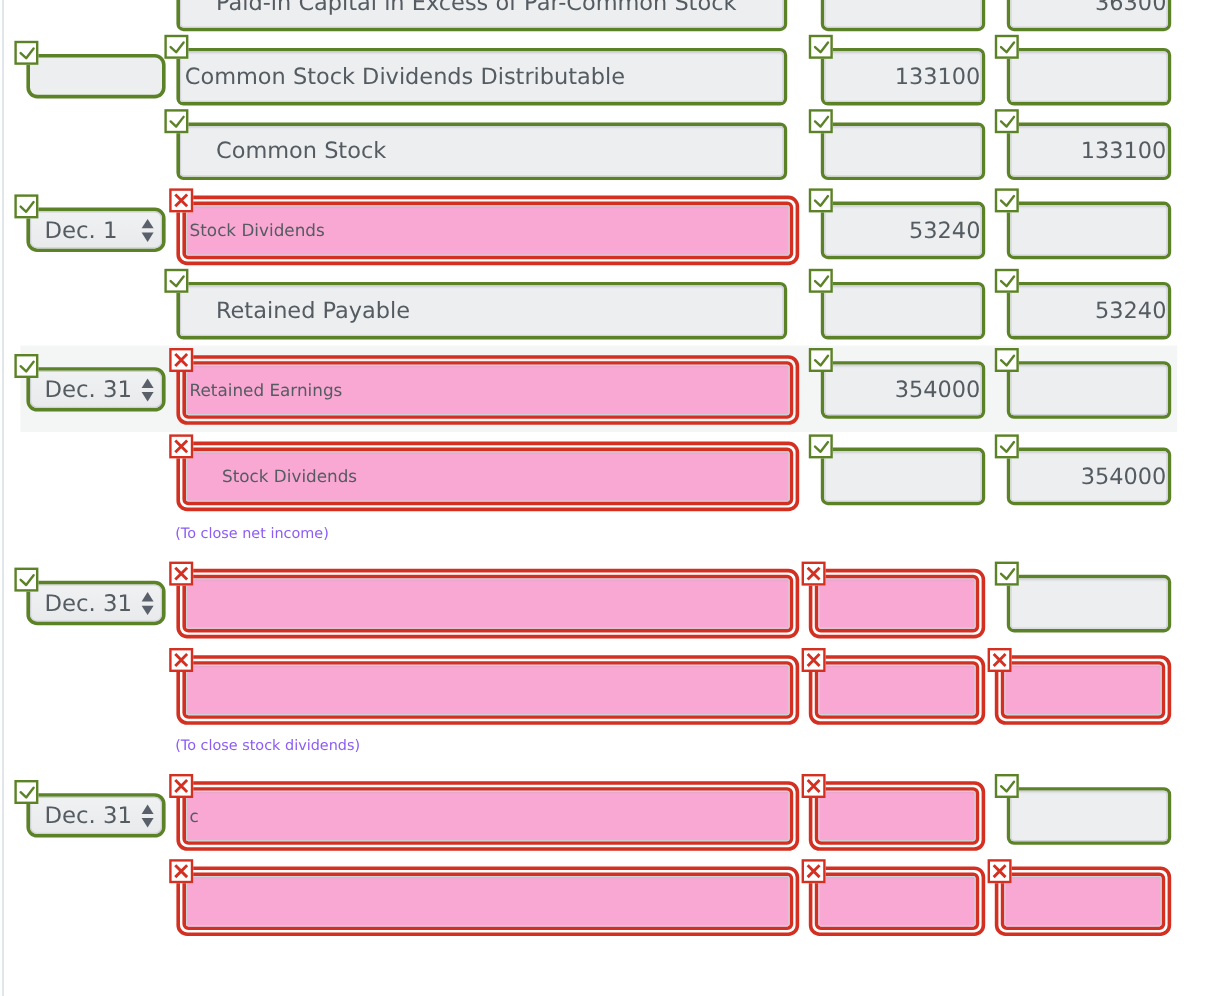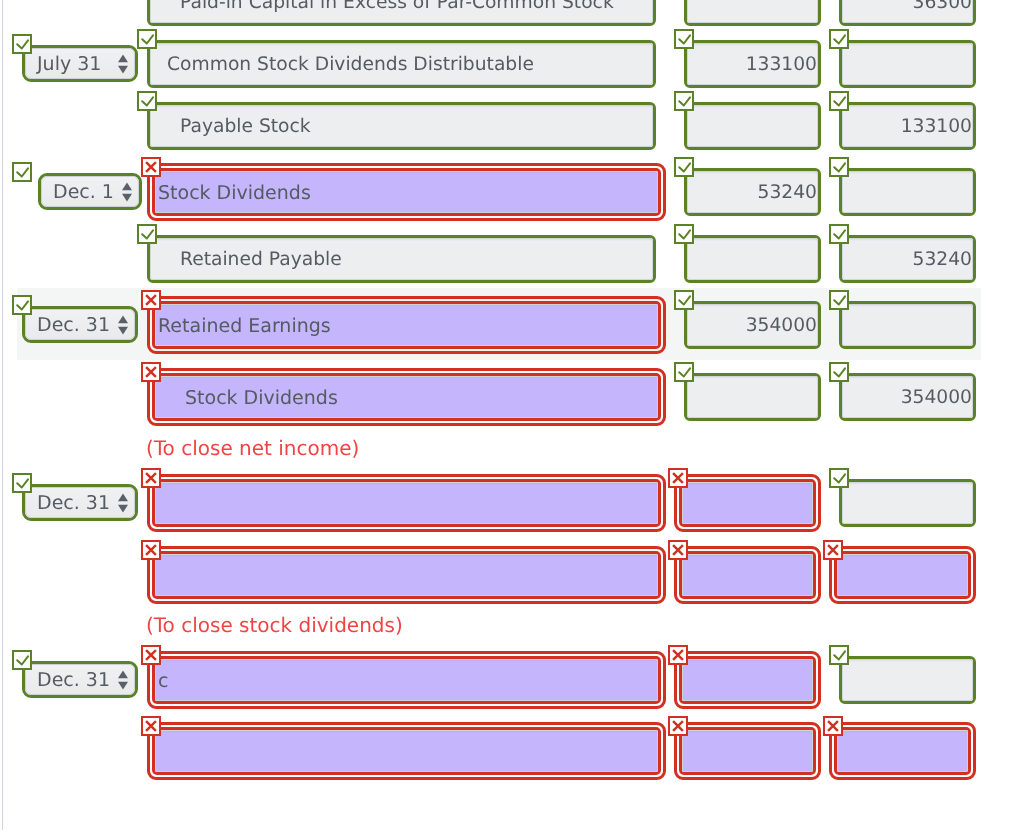--- a/index.html
+++ b/index.html
@@ -39,24 +39,24 @@
     position:absolute; inset:0;
     border:3px solid #d33022; border-radius:5px; background:#ffffff;
   }
   
   .fxr > .mid {
     position:absolute; left:-5px; top:-5px; right:-5px; bottom:-5px;
     border:3px solid #d33022; border-radius:9px; background:transparent;
   }
   .fxr > .val {
     position:absolute; left:3px; top:3px; right:3px; bottom:3px;
-    background:#c4b5fd; border-radius:2px;
+    background:#f9a8d4; border-radius:2px;
     box-shadow: inset 0 0 0 1px #ccd3d6, inset 0 2px 3px -2px #9aa4ab;
     display:flex; align-items:center;
-    font-size:19px; color:#545b61; line-height:1;
+    font-size:14px; color:#545b61; line-height:1;
     white-space:nowrap; overflow:hidden;
   }
   .val.al { justify-content:flex-start; }
   .val.ar { justify-content:flex-end; }
   .val { padding-top:2px; }
 
   
   .badge {
     position:absolute; width:20px; height:20px; background:#ffffff;
     z-index:6;
@@ -74,56 +74,52 @@
   .sel > .inner {
     position:absolute; left:3px; top:3px; right:3px; bottom:3px;
     background:linear-gradient(180deg,#f0f1f3 0%,#e8eaec 100%);
     border:1px solid #cfcfd8; border-radius:6px;
     display:flex; align-items:center;
     font-size:19px; color:#545b61; line-height:1;
     padding-left:11px; padding-top:2px;
   }
   .sel .arrows { position:absolute; right:5px; top:5px; line-height:0; }
 
-  .note { position:absolute; font-size:20px; color:#ef4444; line-height:1; white-space:nowrap; }
+  .note { position:absolute; font-size:12px; color:#8b5cf6; line-height:1; white-space:nowrap; }
 </style>
 </head>
 <body>
 
 <div class="page" id="page">
   <div class="vrule"></div>
 <div class="fx" style="left: 147px; top: -22px; width: 509px; height: 48px;">
       <div class="box"></div>
       <div class="val al" style="padding-left: 30px; padding-right: 0px;">Paid-in Capital in Excess of Par-Common Stock</div>
     </div>
     <div class="fx" style="left: 684px; top: -22px; width: 137px; height: 48px;">
       <div class="box"></div>
       <div class="val ar" style="padding-left: 0px; padding-right: 1px;"></div>
     </div>
     <div class="fx" style="left: 839px; top: -22px; width: 137px; height: 48px;">
       <div class="box"></div>
       <div class="val ar" style="padding-left: 0px; padding-right: 1px;">36300</div>
     </div>
     <div class="sel" style="left: 22px; top: 45px; width: 116px; height: 37px;">
       <div class="box"></div>
-      <div class="inner">July 31<span class="arrows"><svg width="12" height="20" viewBox="0 0 12 20" aria-hidden="true">
-            <path d="M6 0.4 L11 8.3 L1 8.3 Z" fill="#5a6069"></path>
-            <path d="M6 19.6 L11 11.7 L1 11.7 Z" fill="#5a6069"></path>
-          </svg></span></div>
     </div>
     <div class="badge ok" style="left: 12px; top: 34px;">
       <div style="width:100%;height:100%;display:flex;align-items:center;justify-content:center">
         <svg width="20" height="20" viewBox="0 0 20 20" aria-hidden="true">
           <path d="M5.2 10.2 L9.8 14.5 L16.0 6.4" fill="none" stroke="#5b8226" stroke-width="2" stroke-linecap="round" stroke-linejoin="round"></path>
         </svg>
       </div>
     </div>
     <div class="fx" style="left: 147px; top: 40px; width: 509px; height: 48px;">
       <div class="box"></div>
-      <div class="val al" style="padding-left: 17px; padding-right: 0px;">Common Stock Dividends Distributable</div>
+      <div class="val al" style="padding-left: 4px; padding-right: 0px;">Common Stock Dividends Distributable</div>
     </div>
     <div class="badge ok" style="left: 137px; top: 29px;">
       <div style="width:100%;height:100%;display:flex;align-items:center;justify-content:center">
         <svg width="20" height="20" viewBox="0 0 20 20" aria-hidden="true">
           <path d="M5.2 10.2 L9.8 14.5 L16.0 6.4" fill="none" stroke="#5b8226" stroke-width="2" stroke-linecap="round" stroke-linejoin="round"></path>
         </svg>
       </div>
     </div>
     <div class="fx" style="left: 684px; top: 40px; width: 137px; height: 48px;">
       <div class="box"></div>
@@ -142,21 +138,21 @@
     </div>
     <div class="badge ok" style="left: 829px; top: 29px;">
       <div style="width:100%;height:100%;display:flex;align-items:center;justify-content:center">
         <svg width="20" height="20" viewBox="0 0 20 20" aria-hidden="true">
           <path d="M5.2 10.2 L9.8 14.5 L16.0 6.4" fill="none" stroke="#5b8226" stroke-width="2" stroke-linecap="round" stroke-linejoin="round"></path>
         </svg>
       </div>
     </div>
     <div class="fx" style="left: 147px; top: 102px; width: 509px; height: 48px;">
       <div class="box"></div>
-      <div class="val al" style="padding-left: 30px; padding-right: 0px;">Payable Stock</div>
+      <div class="val al" style="padding-left: 30px; padding-right: 0px;">Common Stock</div>
     </div>
     <div class="badge ok" style="left: 137px; top: 91px;">
       <div style="width:100%;height:100%;display:flex;align-items:center;justify-content:center">
         <svg width="20" height="20" viewBox="0 0 20 20" aria-hidden="true">
           <path d="M5.2 10.2 L9.8 14.5 L16.0 6.4" fill="none" stroke="#5b8226" stroke-width="2" stroke-linecap="round" stroke-linejoin="round"></path>
         </svg>
       </div>
     </div>
     <div class="fx" style="left: 684px; top: 102px; width: 137px; height: 48px;">
       <div class="box"></div>
@@ -173,21 +169,21 @@
       <div class="box"></div>
       <div class="val ar" style="padding-left: 0px; padding-right: 1px;">133100</div>
     </div>
     <div class="badge ok" style="left: 829px; top: 91px;">
       <div style="width:100%;height:100%;display:flex;align-items:center;justify-content:center">
         <svg width="20" height="20" viewBox="0 0 20 20" aria-hidden="true">
           <path d="M5.2 10.2 L9.8 14.5 L16.0 6.4" fill="none" stroke="#5b8226" stroke-width="2" stroke-linecap="round" stroke-linejoin="round"></path>
         </svg>
       </div>
     </div>
-    <div class="sel" style="left: 38px; top: 173px; width: 104px; height: 37px;">
+    <div class="sel" style="left: 22px; top: 173px; width: 116px; height: 37px;">
       <div class="box"></div>
       <div class="inner">Dec. 1<span class="arrows"><svg width="12" height="20" viewBox="0 0 12 20" aria-hidden="true">
             <path d="M6 0.4 L11 8.3 L1 8.3 Z" fill="#5a6069"></path>
             <path d="M6 19.6 L11 11.7 L1 11.7 Z" fill="#5a6069"></path>
           </svg></span></div>
     </div>
     <div class="badge ok" style="left: 12px; top: 162px;">
       <div style="width:100%;height:100%;display:flex;align-items:center;justify-content:center">
         <svg width="20" height="20" viewBox="0 0 20 20" aria-hidden="true">
           <path d="M5.2 10.2 L9.8 14.5 L16.0 6.4" fill="none" stroke="#5b8226" stroke-width="2" stroke-linecap="round" stroke-linejoin="round"></path>

